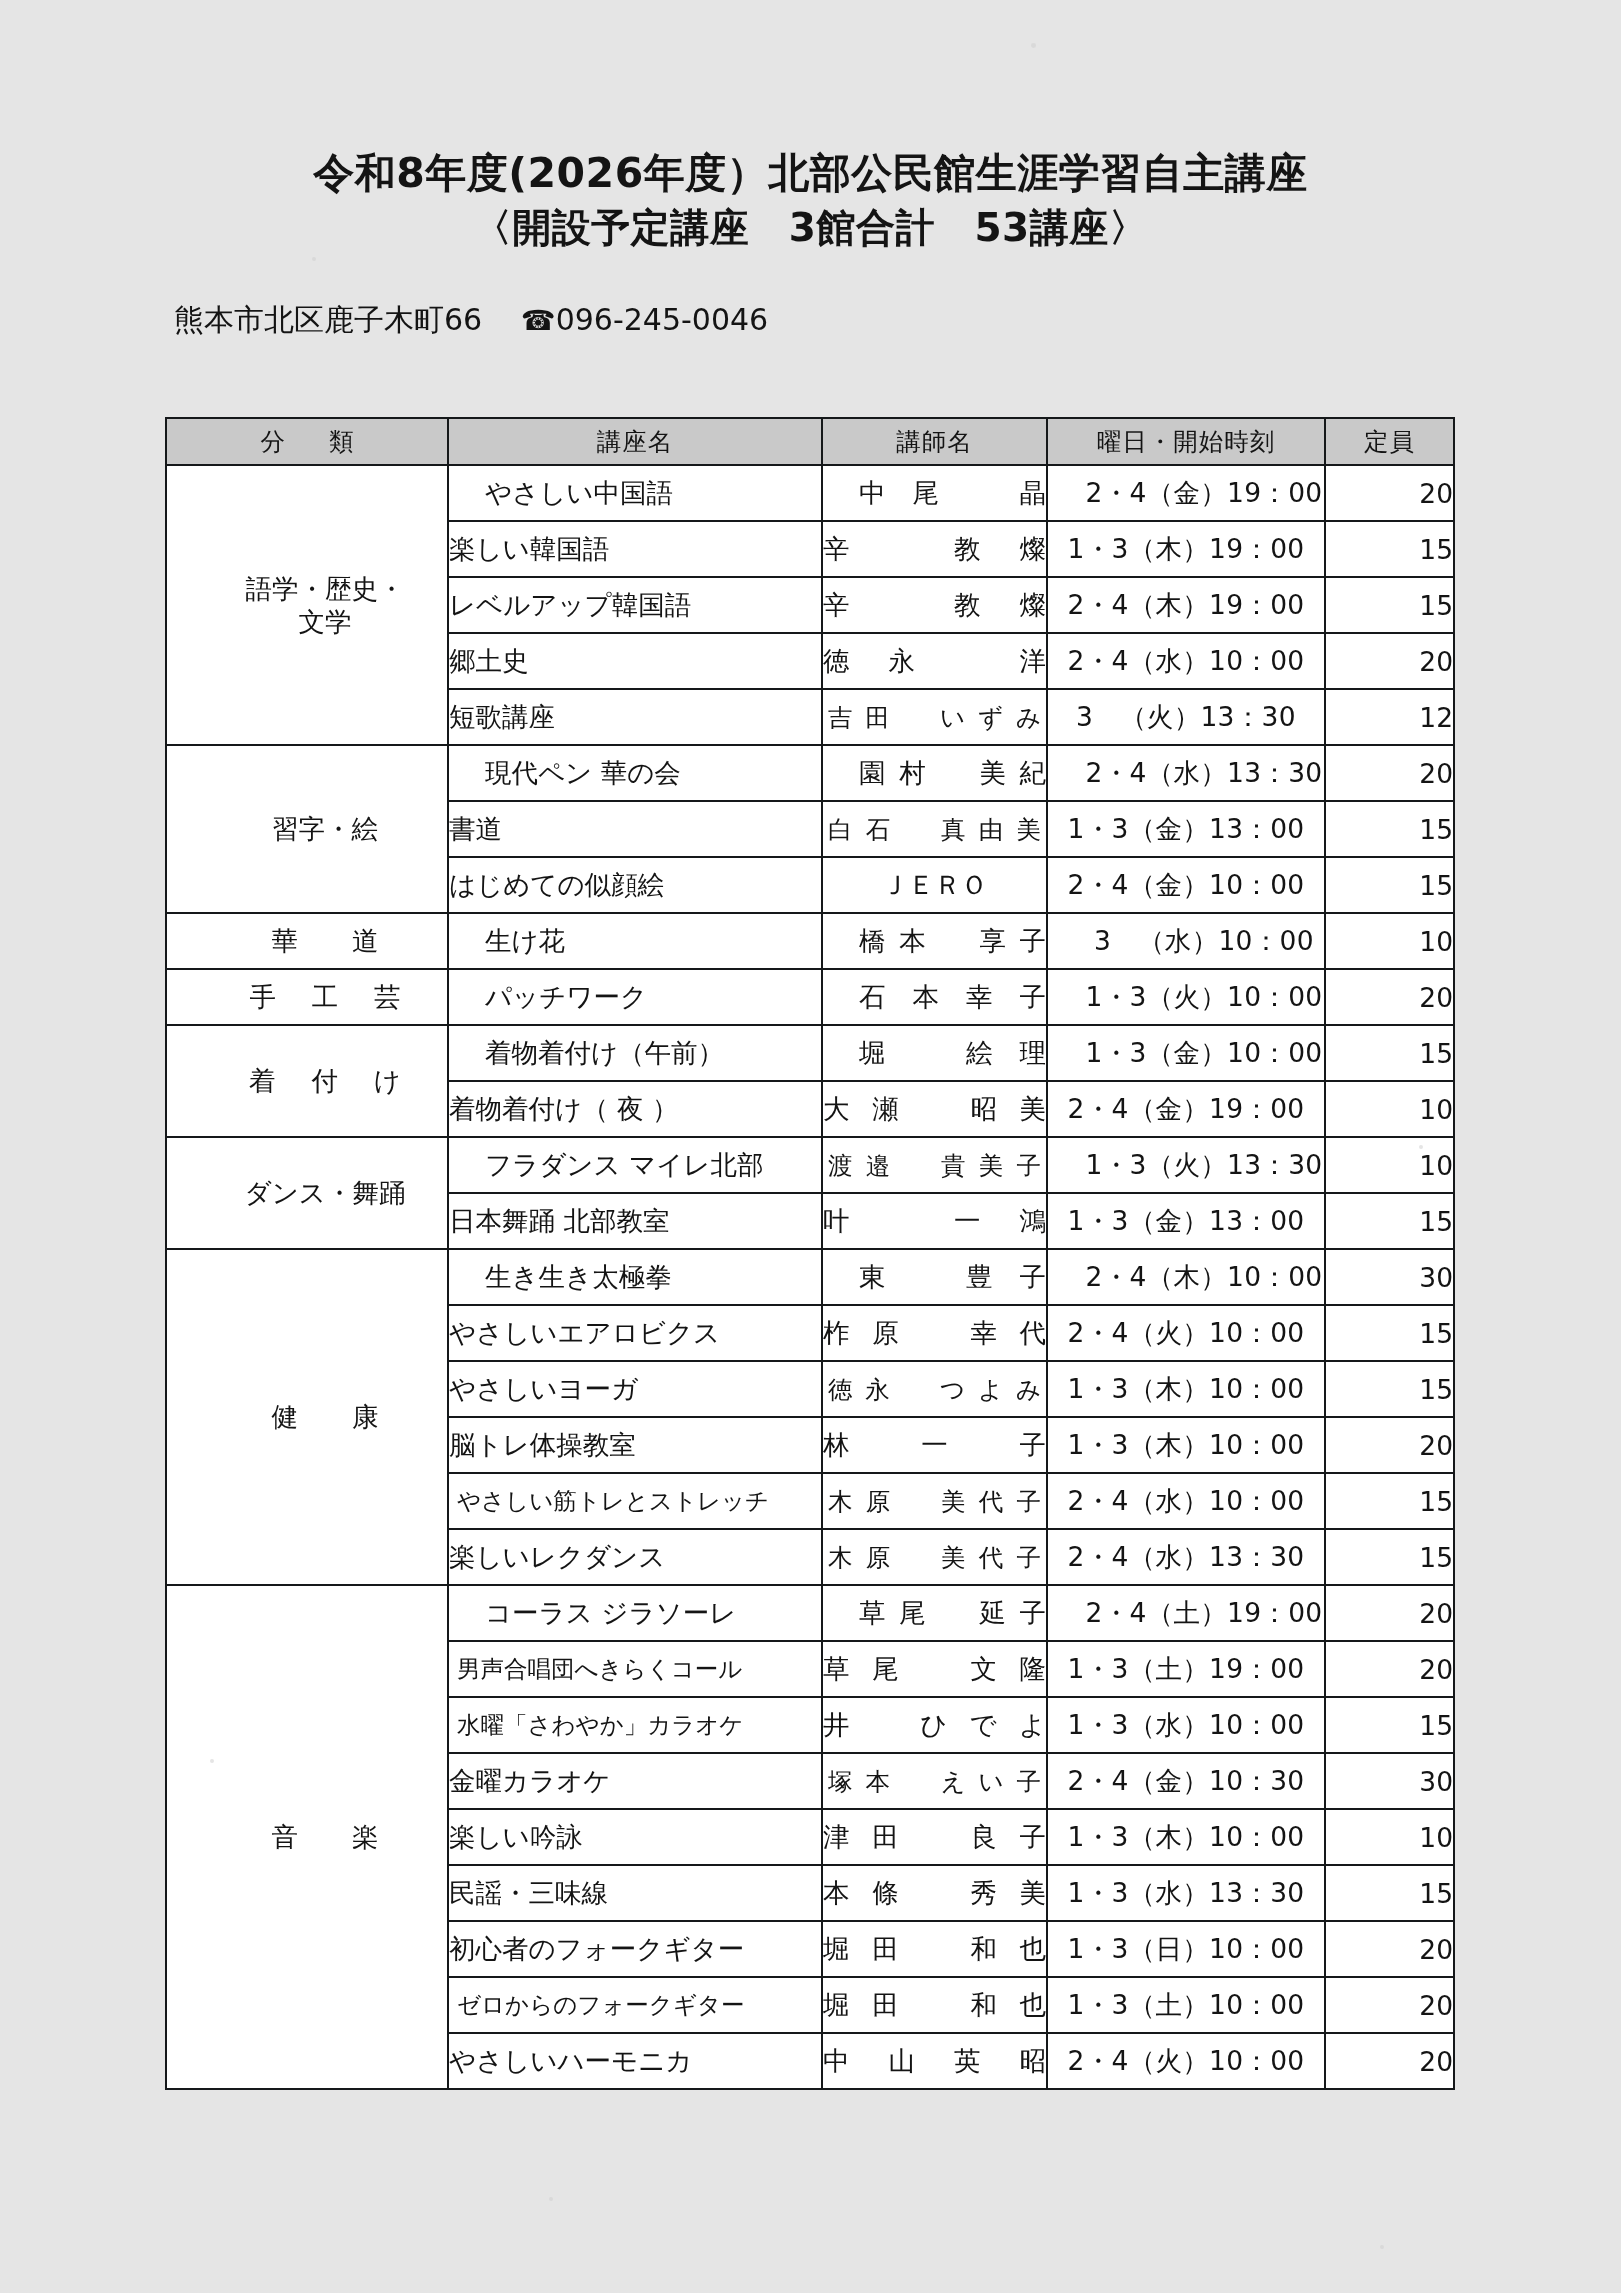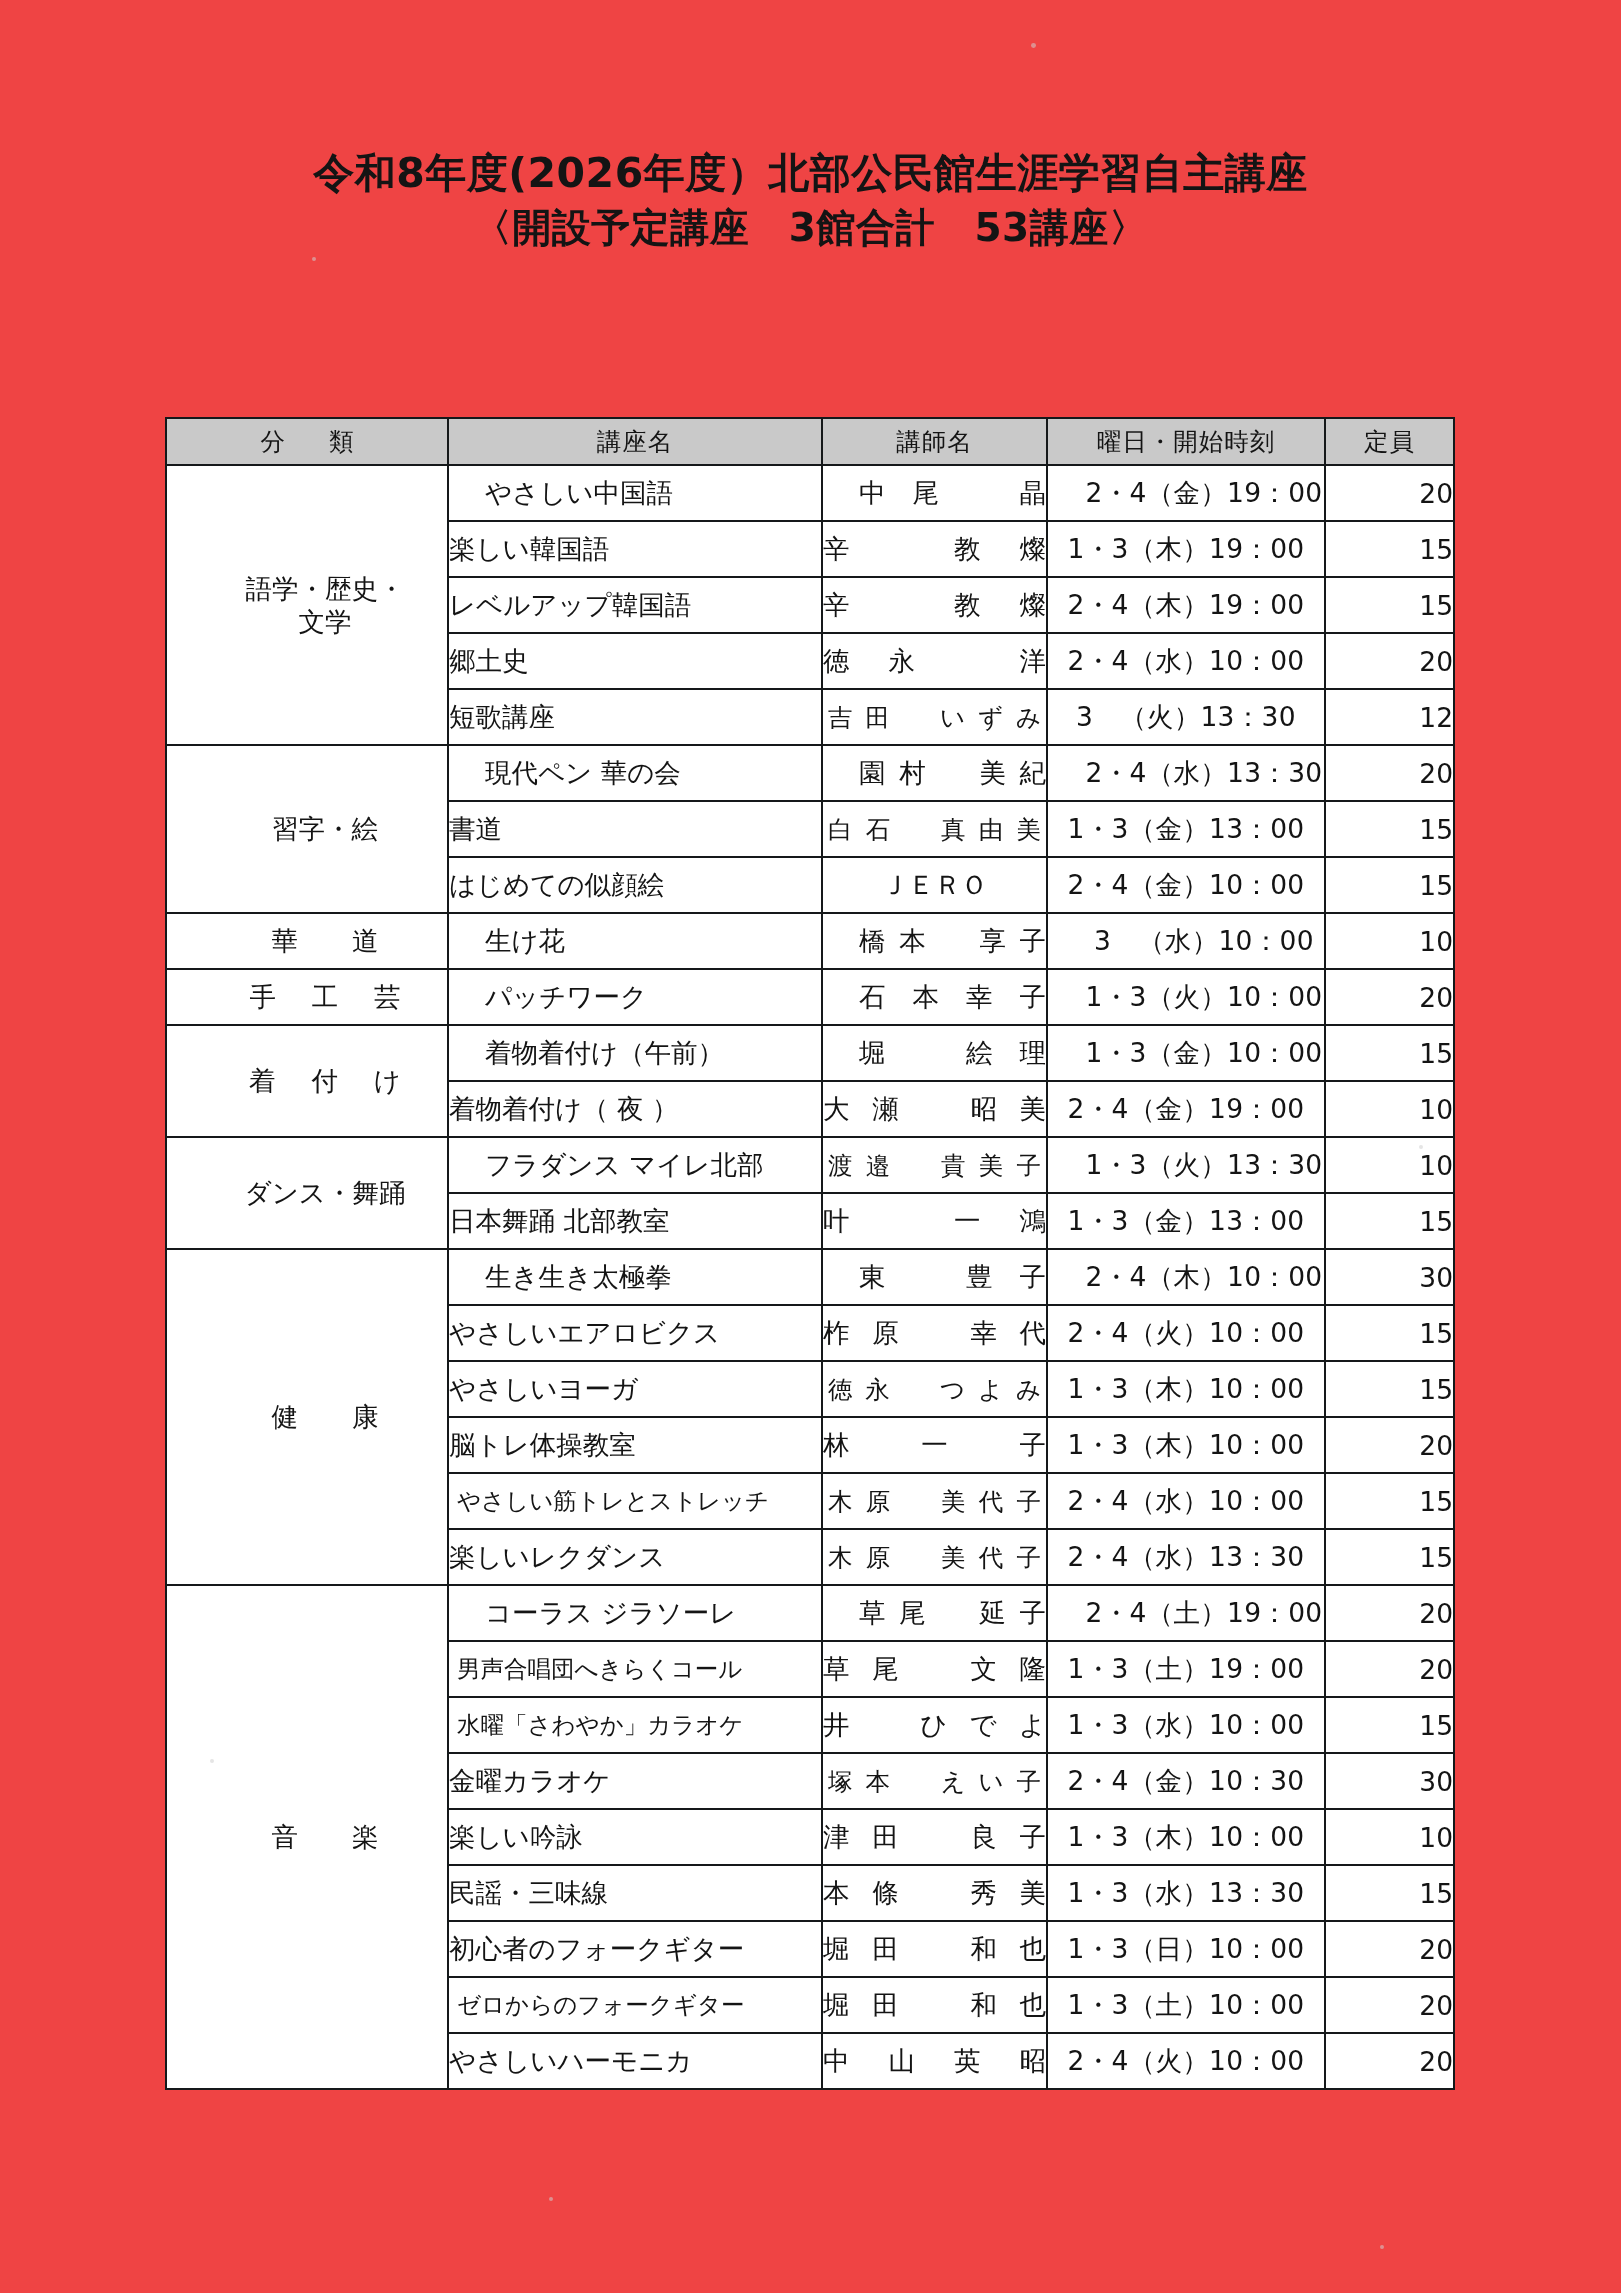--- a/index.html
+++ b/index.html
@@ -11,21 +11,21 @@
     width: 1621px;
     height: 2294px;
     font-family: "DejaVu Sans", "Liberation Sans", sans-serif;
     color: #141414;
     position: relative;
     overflow: hidden;
   }
   .page {
     position: absolute;
     inset: 0;
-    background: #ef4444;
+    background: #e5e5e5;
   }
   
   .speckle {
     position: absolute;
     background: #cfcfcf;
     border-radius: 50%;
     opacity: .55;
   }
 
   .title-block {
@@ -155,20 +155,24 @@
 <body>
 
 <div class="page">
 
   <div class="title-block">
     <div class="title-line1">令和8年度(2026年度）北部公民館生涯学習自主講座</div>
     <div class="title-line2">〈開設予定講座　3館合計　53講座〉</div>
   </div>
 
   <div class="venue-block">
+    <div class="venue-address">
+      <span>熊本市北区鹿子木町66</span>
+      <span style="display:inline-block;width:29px"></span><span class="tel-icon">☎</span><span>096-245-0046</span>
+    </div>
   </div>
 
   <table class="courses">
     <colgroup>
       <col class="c-cat">
         <col class="c-name">
         <col class="c-inst">
         <col class="c-day">
         <col class="c-cap">
     </colgroup>

